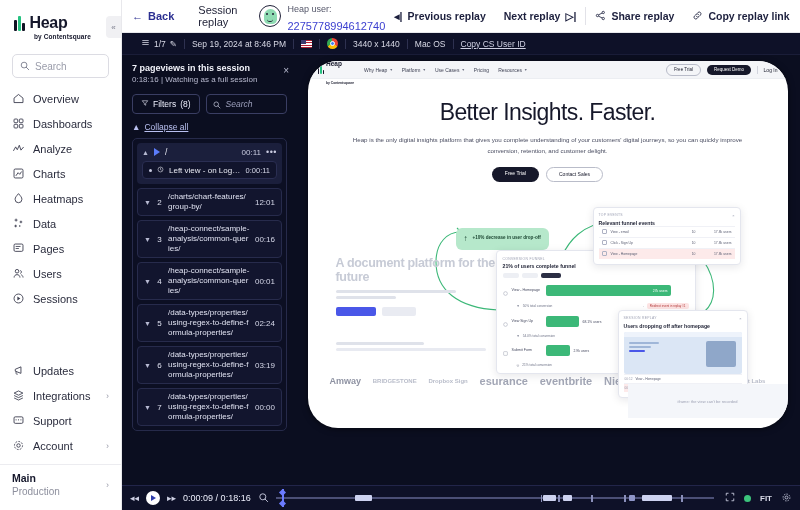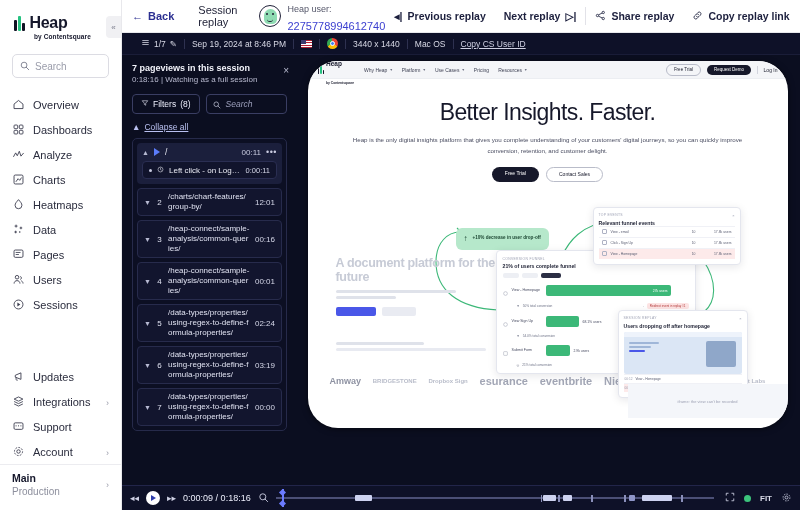--- a/index.html
+++ b/index.html
@@ -41,21 +41,21 @@
   .search-box {
     margin: 10px 12px 6px 12px;
     height: 24px;
     border: 1px solid #dcdce3; border-radius: 5px;
     display: flex; align-items: center; gap: 5px; padding: 0 7px;
   }
   .search-box .ph { font-size: 10px; color: #9a9caa; }
 
   .nav { padding: 2px 0 0 0; }
   .nav-item {
-    display: flex; align-items: flex-end; gap: 8px;
+    display: flex; align-items: center; gap: 8px;
     height: 25px; padding: 0 12px;
     font-size: 11px; color: #2a2c3d; cursor: pointer;
   }
   .nav-ico { width: 13px; height: 13px; flex: 0 0 13px; display: flex; align-items: center; justify-content: center; }
   .nav-ico svg { display: block; }
   .nav-chev { margin-left: auto; font-size: 9px; color: #9a9caa; }
 
   .nav-bottom { margin-top: auto; padding-bottom: 4px; }
   .env {
     border-top: 1px solid #ececf0;
@@ -583,21 +583,21 @@
               <span class="dots">•••</span>
             </div>
             <div class="ev-row">
               <span class="dot"></span>
               <span>
                 <svg width="7" height="7" viewBox="0 0 16 16">
                     <circle cx="8" cy="8" r="5.6" fill="none" stroke="#e9eaf3" stroke-width="1.3"></circle>
                     <path d="M8 5v3.3l2 1.2" stroke="#e9eaf3" stroke-width="1.2" stroke-linecap="round" fill="none"></path>
                   </svg>
               </span>
-              <span class="lbl">Left click - on Log In</span>
+              <span class="lbl">Left view - on Log In</span>
               <span class="t">0:00:11</span>
             </div>
           </div>
 
           <div class="pv-row">
             <span class="caret">▼</span>
             <span class="num">2</span>
             <span class="path">/charts/chart-features/group-by/</span>
             <span class="t">12:01</span>
           </div>

